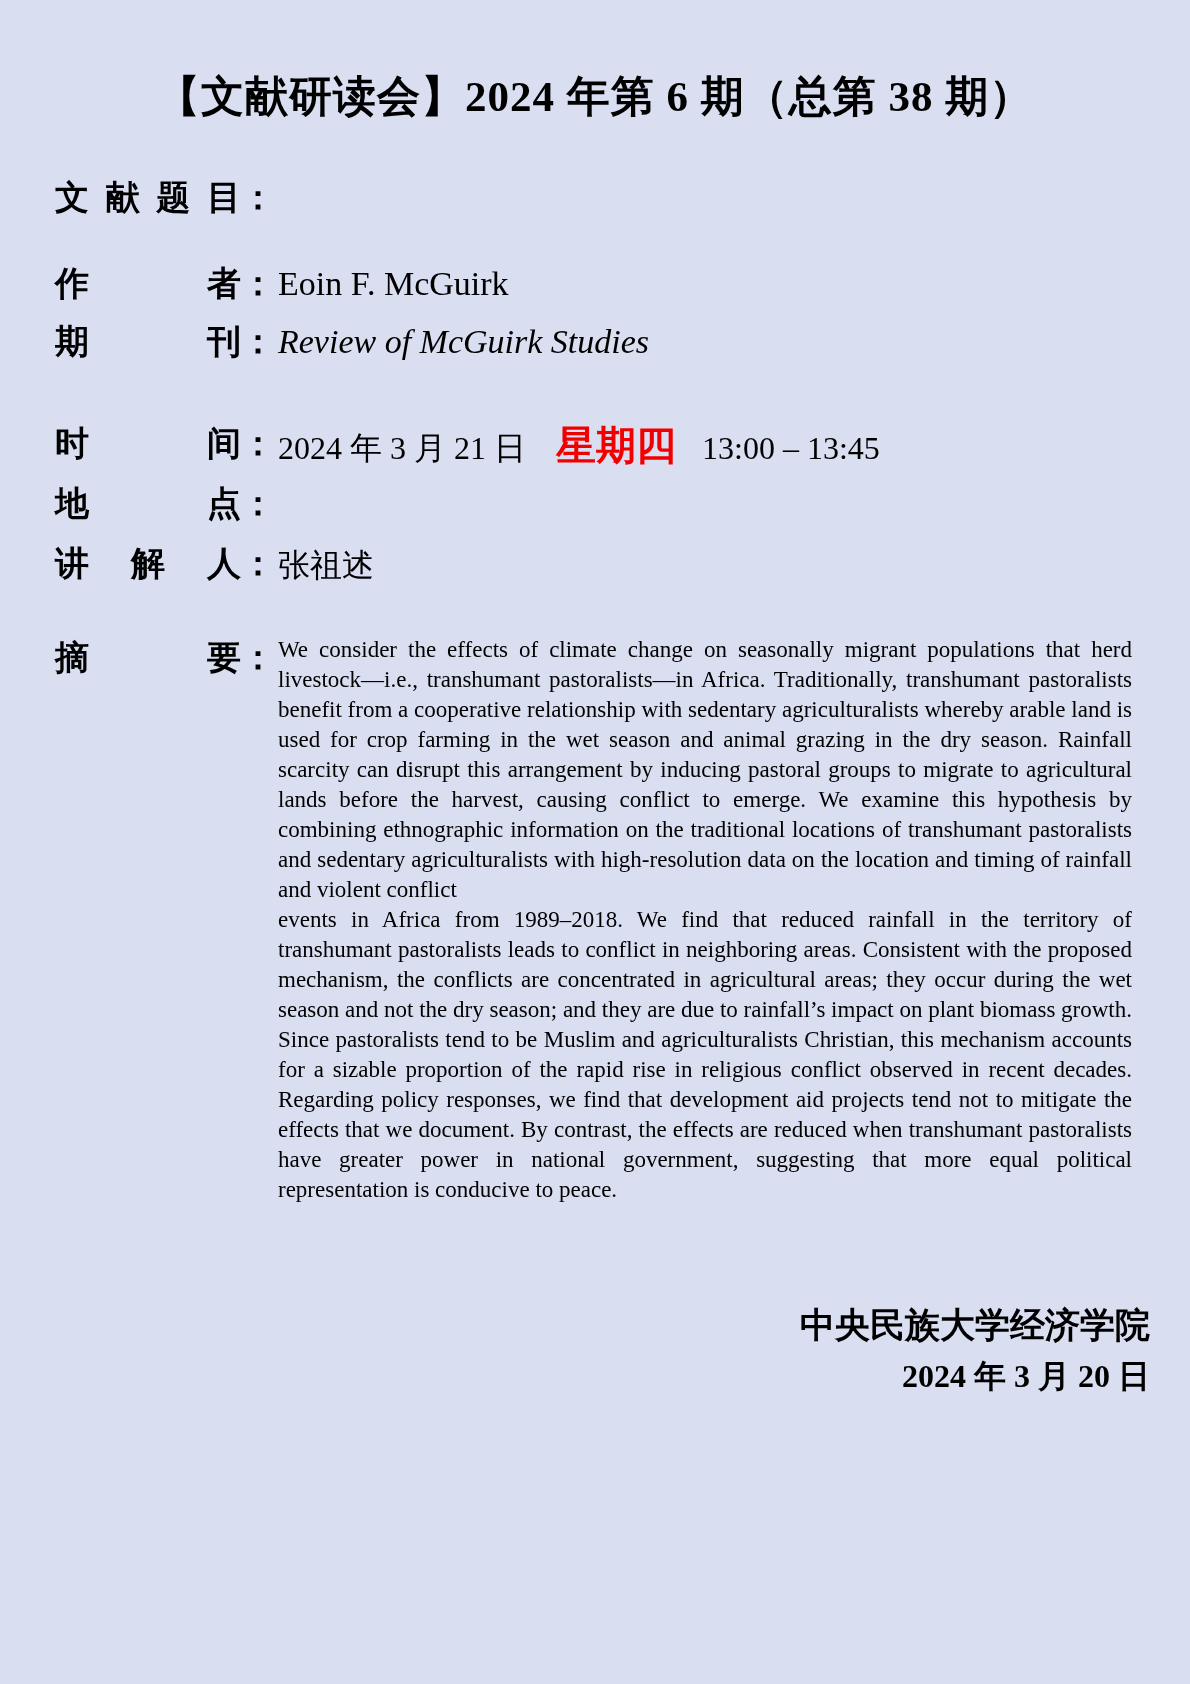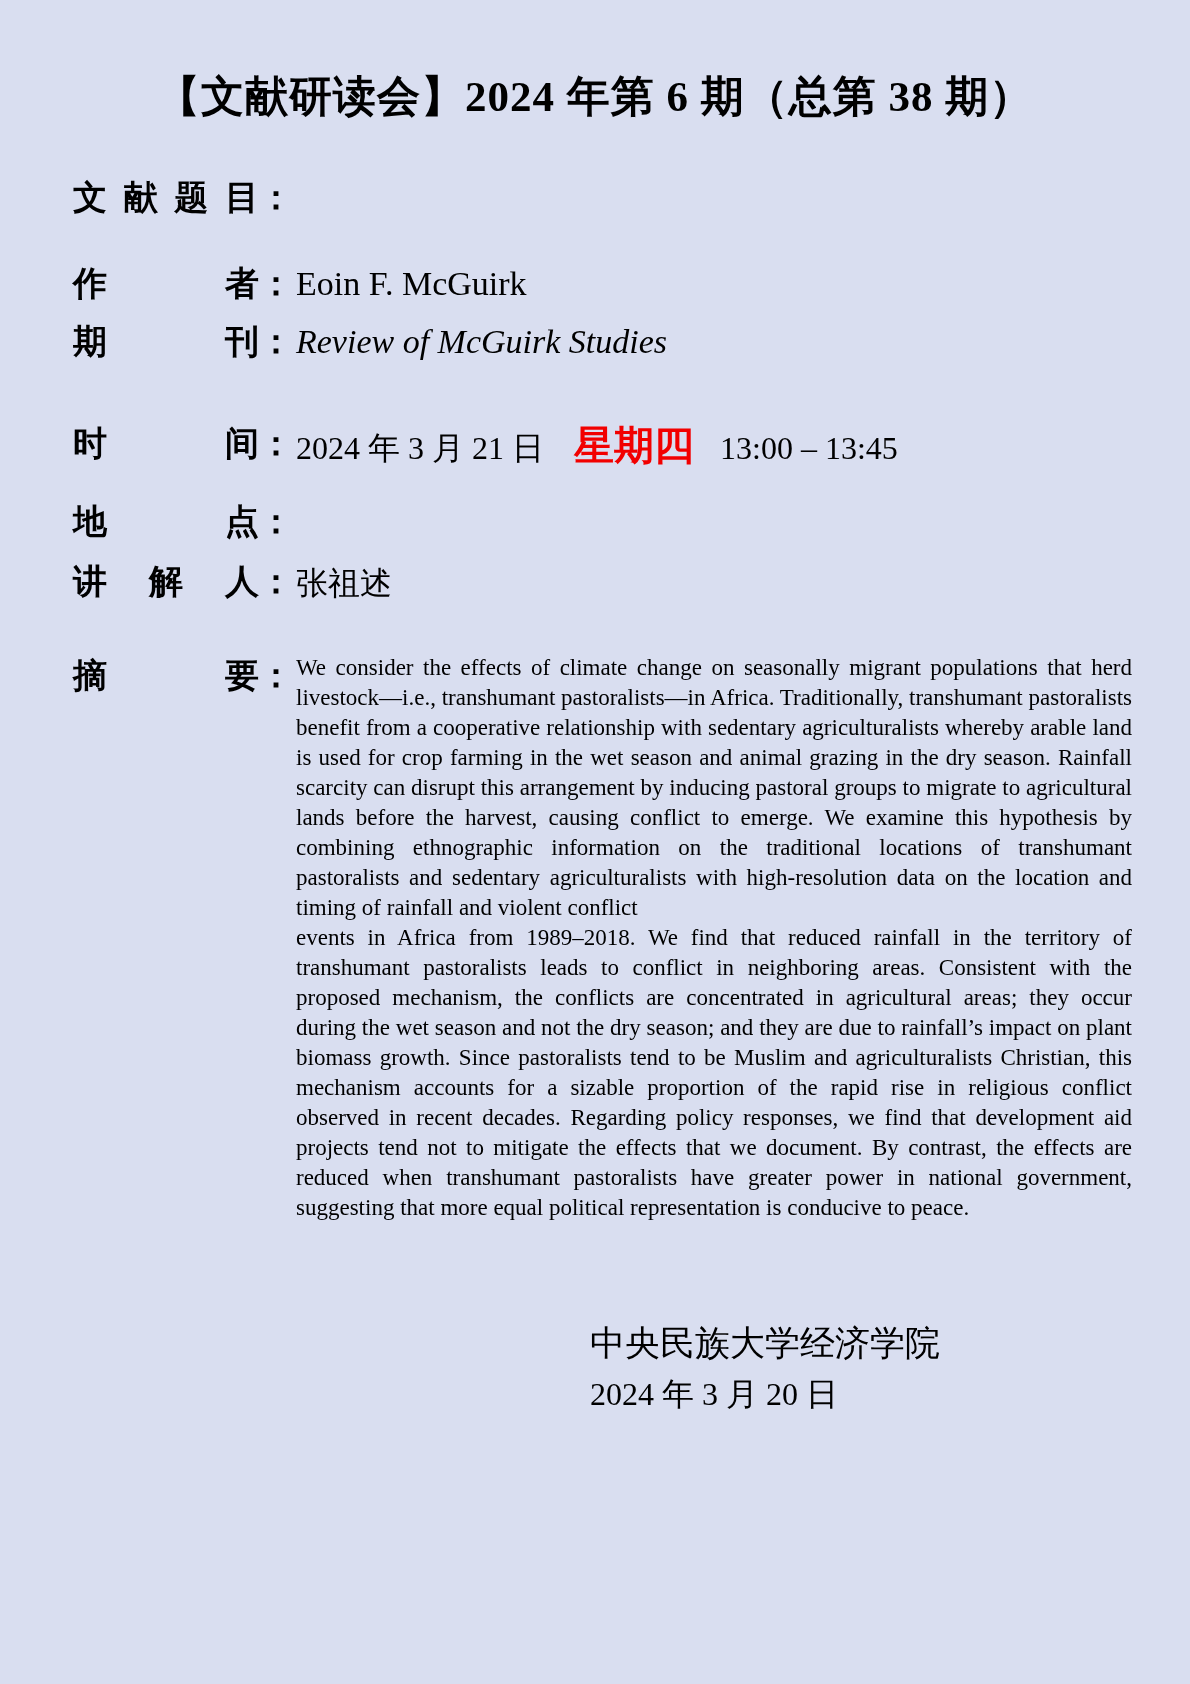--- a/index.html
+++ b/index.html
@@ -17,21 +17,21 @@
     text-align: center;
     font-size: 43px;
     font-weight: bold;
     letter-spacing: 1px;
     line-height: 1.15;
   }
 
   .row {
     display: flex;
     align-items: flex-start;
-    padding-left: 73px;
+    padding-left: 55px;
     padding-right: 58px;
   }
   .label-cell {
     width: 223px;
     flex: 0 0 223px;
     display: flex;
     align-items: baseline;
     font-weight: bold;
     font-size: 34px;
     line-height: 1.35;
@@ -63,21 +63,21 @@
   .time-value { font-size: 32px; line-height: 50px; white-space: nowrap; }
   .weekday {
     color: var(--accent-red);
     font-weight: bold;
     font-size: 40px;
     margin: 0 26px 11px 30px;
     text-align: center;
   }
   .clock { font-size: 32px; }
 
-  .location-row { margin-top: 26px; }
+  .location-row { margin-top: 8px; }
   .location-value { font-size: 32px; line-height: 52px; white-space: nowrap; }
   .room {
     color: var(--accent-red);
     font-weight: bold;
     font-size: 40px;
   }
   .red-comma { color: var(--accent-red); font-weight: bold; font-size: 32px; }
 
   .speaker-row { margin-top: 14px; }
   .speaker-value { font-size: 32px; line-height: 48px; }
@@ -86,21 +86,22 @@
   .abstract-value {
     font-size: 23px;
     line-height: 30px;
     text-align: justify;
   }
   .abstract-value p { margin: 0; }
 
   .footer {
     width: 560px;
     margin: 96px 0 0 590px;
-    text-align: left;
+    text-align: right;
+    font-weight: bold;
   }
   .footer-org { font-size: 35px; line-height: 50px; }
   .footer-date { font-size: 32px; line-height: 50px; }
 </style>
 </head>
 <body style="background: rgb(217, 222, 240);">
 
 <div class="page">
 
   <h1 class="doc-title">【文献研读会】2024 年第 6 期（总第 38 期）</h1>

